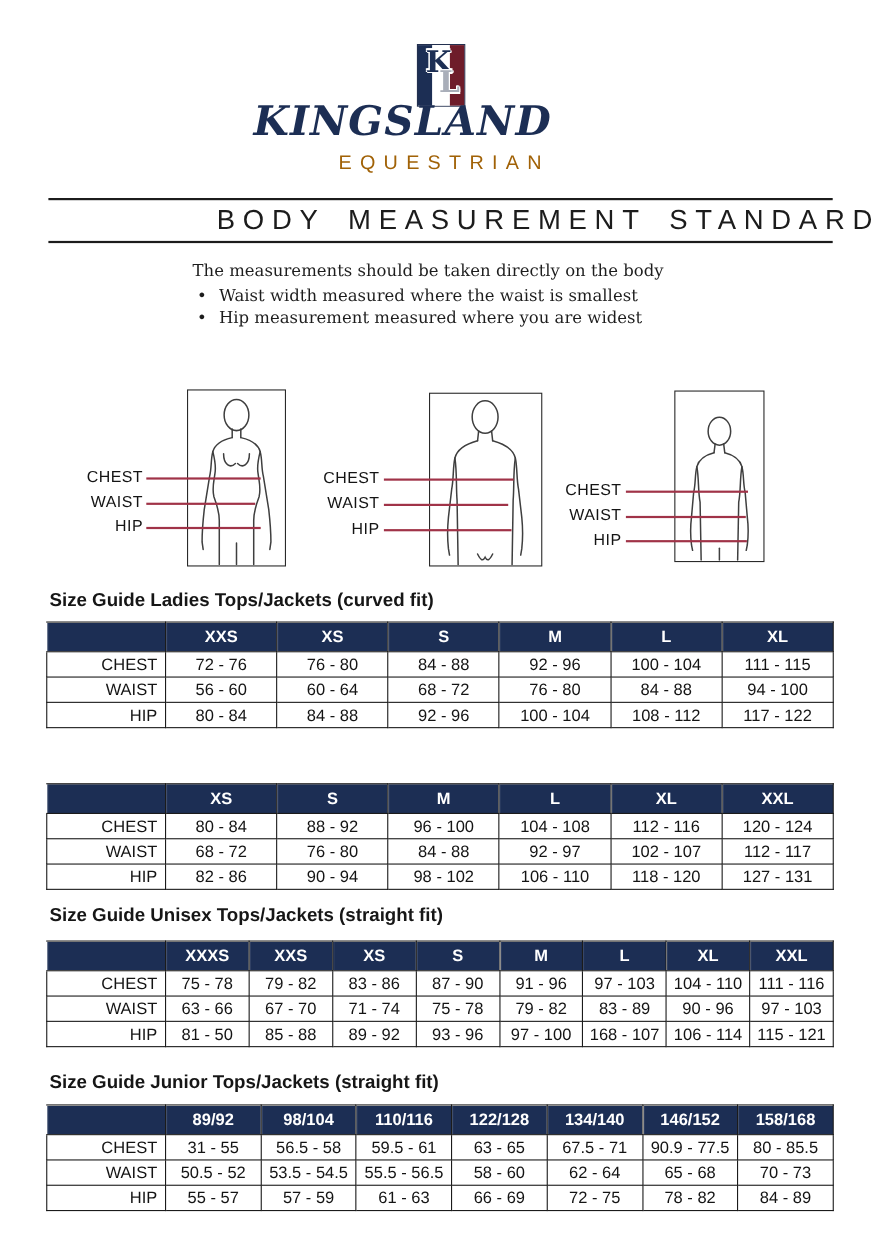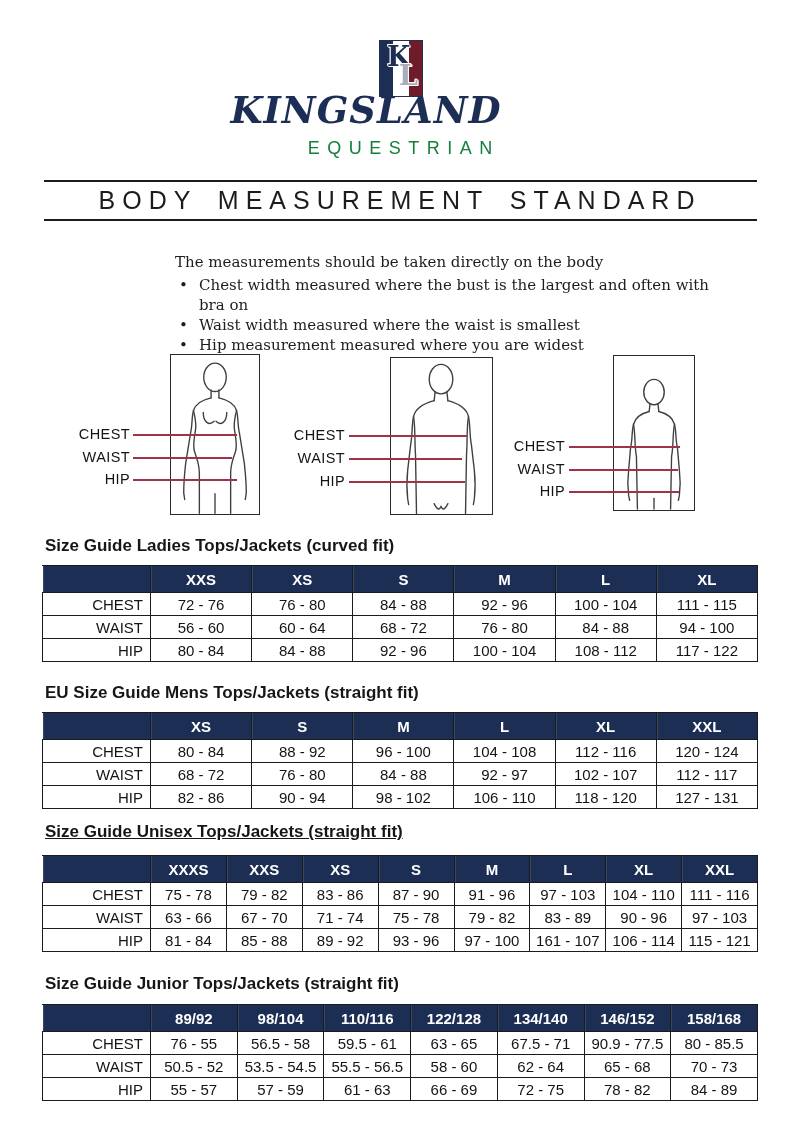--- a/index.html
+++ b/index.html
@@ -16,32 +16,32 @@
   .flag-k,.flag-l{position:absolute;font-family:"DejaVu Serif",serif;font-weight:700;
         font-size:27px;line-height:1;
         text-shadow:-1px 0 0 #fff,1px 0 0 #fff,0 -1px 0 #fff,0 1px 0 #fff,1px 1px 0 #fff,-1px -1px 0 #fff;}
   .flag-k{left:7px;top:2px;color:var(--navy,#1c2e54);}
   .flag-l{left:19px;top:21px;color:#a9aeb9;}
   .brand-name{position:absolute;left:0;top:88px;width:732px;text-align:center;
         font-family:"DejaVu Serif",serif;font-style:italic;font-weight:700;
         font-size:37px;letter-spacing:1px;color:var(--navy,#1c2e54);}
   .brand-sub{position:absolute;left:0;top:138px;width:800px;text-align:center;
         font-size:18px;font-weight:400;letter-spacing:7.5px;text-indent:7.5px;
-        color:#15803d;}
+        color:#a16207;}
 
   
   .rule{position:absolute;left:44px;width:713px;height:2px;background:#1c1c1c;}
   .rule.top{top:180px;}
   .rule.bottom{top:219px;}
-  .doc-title{position:absolute;left:0;top:186px;width:800px;margin:0;text-align:center;
+  .doc-title{position:absolute;left:0;top:186px;width:800px;margin:0;text-align:right;
         font-size:25px;font-weight:400;letter-spacing:7px;word-spacing:7px;color:#1c1c1c;}
 
   
   .instructions{position:absolute;left:175px;top:236px;width:540px;
-        font-family:"DejaVu Serif",serif;font-size:15px;color:#1d1d1d;margin-top:16px;}
+        font-family:"DejaVu Serif",serif;font-size:15px;color:#1d1d1d;}
   .instructions .intro{margin:0 0 3px 0;line-height:20px;}
   .instructions ul{list-style:none;margin:0;padding:0;}
   .instructions li{position:relative;padding-left:24px;line-height:20px;}
   .instructions li::before{content:"\2022";position:absolute;left:4px;font-size:15px;}
 
   
   .diagrams{position:absolute;left:0;top:348px;width:800px;height:182px;}
   .fig-box{position:absolute;border:1.6px solid #2a2a2a;background:#fff;box-sizing:border-box;}
   .fig-box.ladies{left:170px;top:6px;width:90px;height:161px;}
   .fig-box.mens{left:390px;top:9px;width:103px;height:158px;}
@@ -63,21 +63,21 @@
   .g2.n-waist{left:349px;top:110px;width:113px;}
   .g2.n-hip{left:349px;top:133px;width:116px;}
   
   .g3.l-chest{left:493px;top:90px;} .g3.l-waist{left:493px;top:113px;} .g3.l-hip{left:493px;top:135px;}
   .g3.n-chest{left:569px;top:98px;width:111px;}
   .g3.n-waist{left:569px;top:121px;width:109px;}
   .g3.n-hip{left:569px;top:143px;width:110px;}
 
   
   .table-title{position:absolute;left:45px;margin:0;font-size:17px;font-weight:700;color:#161616;}
-  .tt-0{top:536px;} .tt-1{top:683px;} .tt-2{top:822px;text-decoration:underline;} .tt-3{top:974px;}
+  .tt-0{top:536px;} .tt-1{top:683px;} .tt-2{top:822px;} .tt-3{top:974px;}
   table.size-table{position:absolute;left:42px;width:716px;border-collapse:collapse;
         table-layout:fixed;font-size:15px;padding-left:47px;}
   .st-0{top:565px;} .st-1{top:712px;} .st-2{top:855px;} .st-3{top:1004px;}
   .size-table col.label-col{width:108px;}
   .size-table th,.size-table td{border:1.6px solid #1b1b1b;padding:0;height:22px;
         text-align:center;color:#141414;font-weight:400;white-space:nowrap;overflow:hidden;}
   .size-table thead th{background:var(--navy,#1c2e54);color:#fff;font-weight:700;height:26px;
         border-color:#1b1b1b;border-left-color:rgba(255,255,255,0.0);
         box-shadow:inset 1px 0 0 rgba(255,255,255,0.12);}
   .size-table tbody th{text-align:right;padding-right:7px;font-weight:400;background:#fff;}
@@ -98,21 +98,20 @@
   <div class="brand-name">KINGSLAND</div>
   <div class="brand-sub">EQUESTRIAN</div>
 
   <div class="rule top"></div>
   <h1 class="doc-title">BODY MEASUREMENT STANDARD</h1>
   <div class="rule bottom"></div>
 
   <div class="instructions">
     <p class="intro">The measurements should be taken directly on the body</p>
     <ul>
-      <li><span>Chest width measured where the bust is the largest and often with bra on</span></li>
       <li><span>Waist width measured where the waist is smallest</span></li>
       <li><span>Hip measurement measured where you are widest</span></li>
     </ul>
   </div>
 
   <div class="diagrams">
 
     <div class="fig-box ladies">
       <svg viewBox="0 0 90 161">
         <ellipse cx="45" cy="22" rx="11.5" ry="14.5"></ellipse>
@@ -218,21 +217,20 @@
           <td>80 - 84</td>
           <td>84 - 88</td>
           <td>92 - 96</td>
           <td>100 - 104</td>
           <td>108 - 112</td>
           <td>117 - 122</td>
         </tr>
       </tbody>
     </table>
 
-  <h2 class="table-title tt-1">EU Size Guide Mens Tops/Jackets (straight fit)</h2>
   <table class="size-table st-1">
       <colgroup>
         <col class="label-col">
         <col>
         <col>
         <col>
         <col>
         <col>
         <col>
       </colgroup>
@@ -322,26 +320,26 @@
           <td>67 - 70</td>
           <td>71 - 74</td>
           <td>75 - 78</td>
           <td>79 - 82</td>
           <td>83 - 89</td>
           <td>90 - 96</td>
           <td>97 - 103</td>
         </tr>
         <tr>
           <th>HIP</th>
-          <td>81 - 84</td>
+          <td>81 - 50</td>
           <td>85 - 88</td>
           <td>89 - 92</td>
           <td>93 - 96</td>
           <td>97 - 100</td>
-          <td>161 - 107</td>
+          <td>168 - 107</td>
           <td>106 - 114</td>
           <td>115 - 121</td>
         </tr>
       </tbody>
     </table>
 
   <h2 class="table-title tt-3">Size Guide Junior Tops/Jackets (straight fit)</h2>
   <table class="size-table st-3">
       <colgroup>
         <col class="label-col">
@@ -361,21 +359,21 @@
           <th>110/116</th>
           <th>122/128</th>
           <th>134/140</th>
           <th>146/152</th>
           <th>158/168</th>
         </tr>
       </thead>
       <tbody>
         <tr>
           <th>CHEST</th>
-          <td>76 - 55</td>
+          <td>31 - 55</td>
           <td>56.5 - 58</td>
           <td>59.5 - 61</td>
           <td>63 - 65</td>
           <td>67.5 - 71</td>
           <td>90.9 - 77.5</td>
           <td>80 - 85.5</td>
         </tr>
         <tr>
           <th>WAIST</th>
           <td>50.5 - 52</td>

